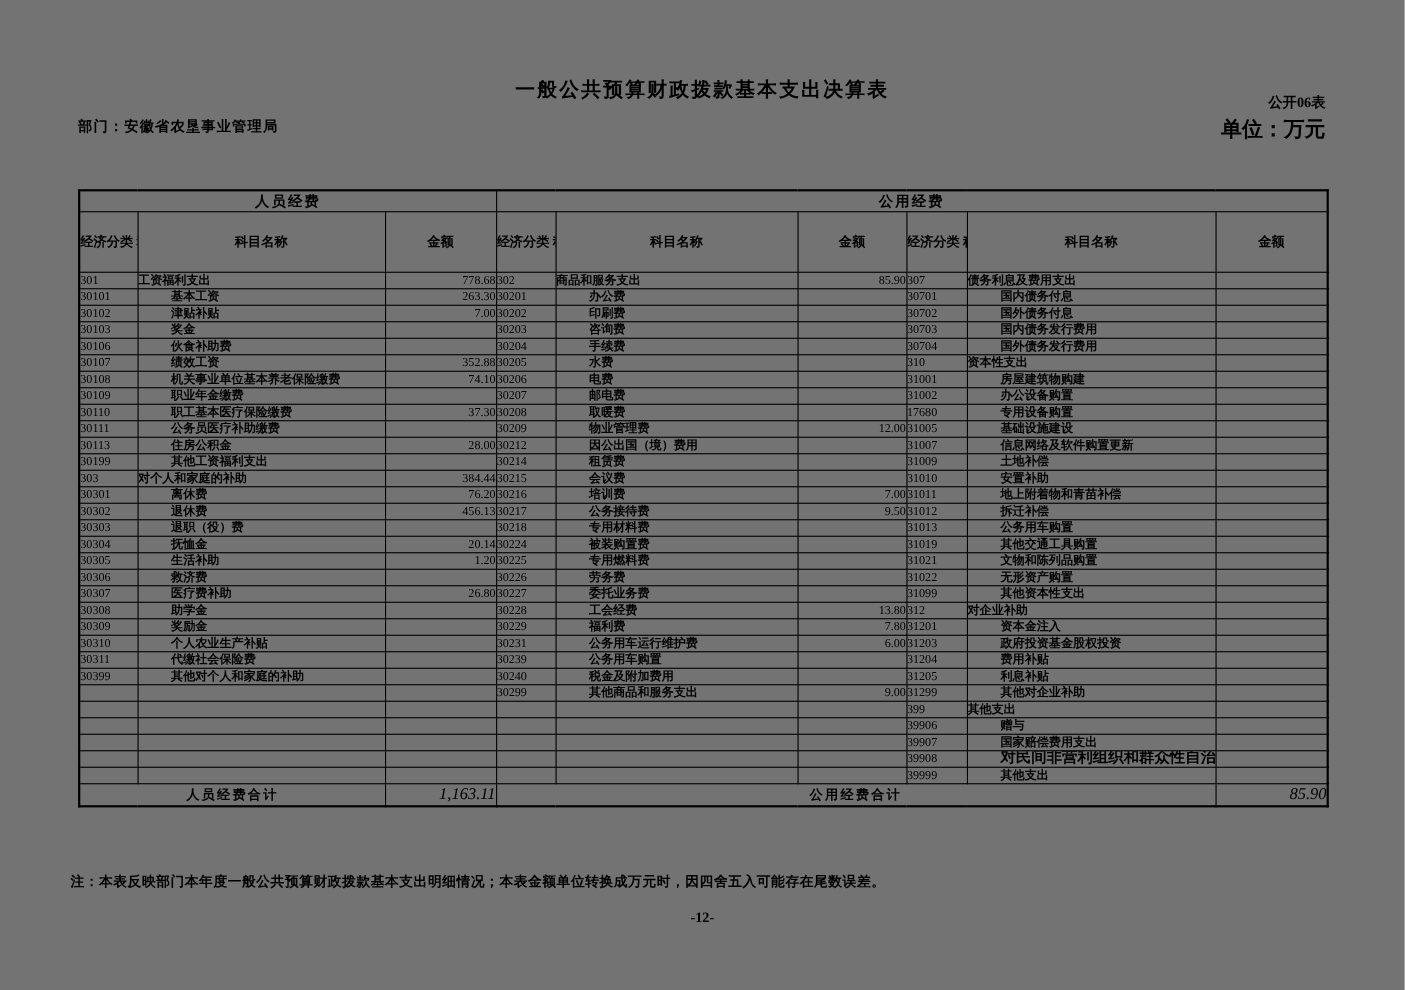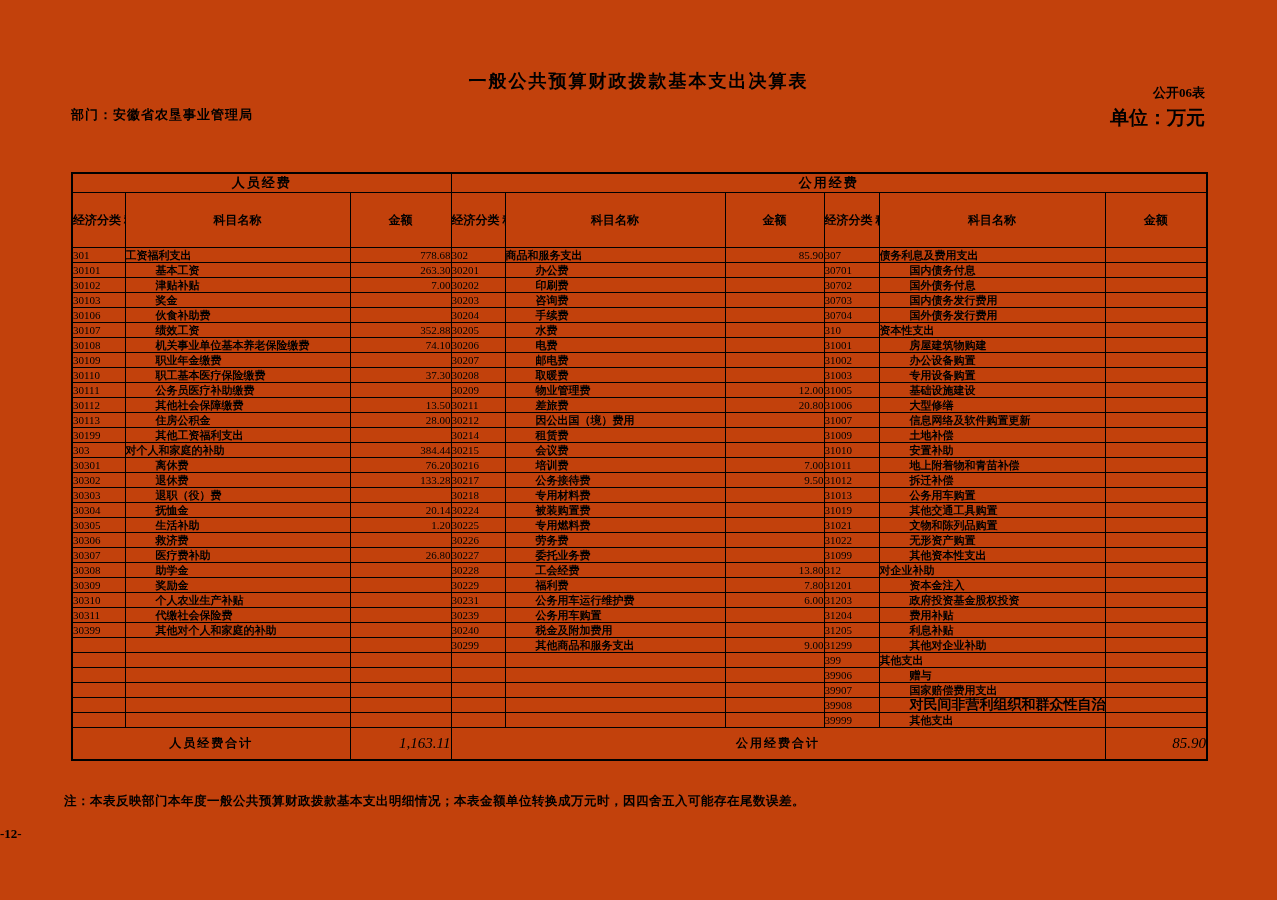--- a/index.html
+++ b/index.html
@@ -1,17 +1,17 @@
 <!DOCTYPE html>
 <html><head>
 <meta charset="utf-8">
 <style>
   html,body{margin:0;padding:0;background:#e8e8e8;}
   .page{
-    position:relative;width:1277px;height:900px;background:#c2410c;
+    position:relative;width:1277px;height:900px;background:#737373;
     color:#000;font-family:"Liberation Serif","DejaVu Serif",serif;
     overflow:hidden;margin:0 auto;
   }
   .title{
     position:absolute;top:69px;left:0;right:0;text-align:center;
     font-size:18px;font-weight:bold;letter-spacing:2px;
   }
   .form-no{position:absolute;top:84px;right:72px;font-size:13px;font-weight:bold;}
   .unit{position:absolute;top:105px;right:72px;font-size:19px;font-weight:bold;}
   .dept{position:absolute;top:106px;left:71px;font-size:13px;font-weight:bold;letter-spacing:1px;}
@@ -29,26 +29,26 @@
   .gh{font-size:13px;font-weight:bold;text-align:center;letter-spacing:2px;}
   tr.colhead-row{height:55px;}
   .ch{font-size:12px;font-weight:bold;text-align:center;white-space:pre-line;line-height:1.35;}
   tbody tr{height:15px;}
   tbody td{font-size:11px;line-height:1;}
   td.code{text-align:left;padding-left:3px;font-weight:normal;}
   td.name{text-align:left;padding-left:5px;font-weight:bold;}
   td.name.indent{padding-left:30px;}
   td.name.small{font-size:14px;}
   td.amount{text-align:right;padding-right:3px;font-weight:normal;}
-  tfoot tr{height:32px;}
+  tfoot tr{height:20px;}
   .ft-label{font-size:12px;font-weight:bold;text-align:center;letter-spacing:2px;}
   .ft-amt{font-size:15px;font-style:italic;}
 
   .note{position:absolute;top:793px;left:64px;font-size:12.5px;font-weight:bold;letter-spacing:.5px;}
-  .pagenum{position:absolute;top:826px;left:0;right:0;font-size:13px;font-weight:bold;}
+  .pagenum{position:absolute;top:826px;left:0;right:0;text-align:center;font-size:13px;font-weight:bold;}
 </style>
 </head>
 <body>
 
 <div class="page">
 
   <div class="title">一般公共预算财政拨款基本支出决算表</div>
   <div class="form-no">公开06表</div>
   <div class="unit">单位：万元</div>
   <div class="dept">部门：安徽省农垦事业管理局</div>
@@ -174,44 +174,33 @@
           <td class="name indent">办公设备购置</td>
           <td class="amount"></td>
         </tr>
         <tr>
           <td class="code">30110</td>
           <td class="name indent">职工基本医疗保险缴费</td>
           <td class="amount">37.30</td>
           <td class="code">30208</td>
           <td class="name indent">取暖费</td>
           <td class="amount"></td>
-          <td class="code">31003</td>
+          <td class="code">17680</td>
           <td class="name indent">专用设备购置</td>
           <td class="amount"></td>
         </tr>
         <tr>
           <td class="code">30111</td>
           <td class="name indent">公务员医疗补助缴费</td>
           <td class="amount"></td>
           <td class="code">30209</td>
           <td class="name indent">物业管理费</td>
           <td class="amount">12.00</td>
           <td class="code">31005</td>
           <td class="name indent">基础设施建设</td>
-          <td class="amount"></td>
-        </tr>
-        <tr>
-          <td class="code">30112</td>
-          <td class="name indent">其他社会保障缴费</td>
-          <td class="amount">13.50</td>
-          <td class="code">30211</td>
-          <td class="name indent">差旅费</td>
-          <td class="amount">20.80</td>
-          <td class="code">31006</td>
-          <td class="name indent">大型修缮</td>
           <td class="amount"></td>
         </tr>
         <tr>
           <td class="code">30113</td>
           <td class="name indent">住房公积金</td>
           <td class="amount">28.00</td>
           <td class="code">30212</td>
           <td class="name indent">因公出国（境）费用</td>
           <td class="amount"></td>
           <td class="code">31007</td>
@@ -247,21 +236,21 @@
           <td class="code">30216</td>
           <td class="name indent">培训费</td>
           <td class="amount">7.00</td>
           <td class="code">31011</td>
           <td class="name indent">地上附着物和青苗补偿</td>
           <td class="amount"></td>
         </tr>
         <tr>
           <td class="code">30302</td>
           <td class="name indent">退休费</td>
-          <td class="amount">133.28</td>
+          <td class="amount">456.13</td>
           <td class="code">30217</td>
           <td class="name indent">公务接待费</td>
           <td class="amount">9.50</td>
           <td class="code">31012</td>
           <td class="name indent">拆迁补偿</td>
           <td class="amount"></td>
         </tr>
         <tr>
           <td class="code">30303</td>
           <td class="name indent">退职（役）费</td>

